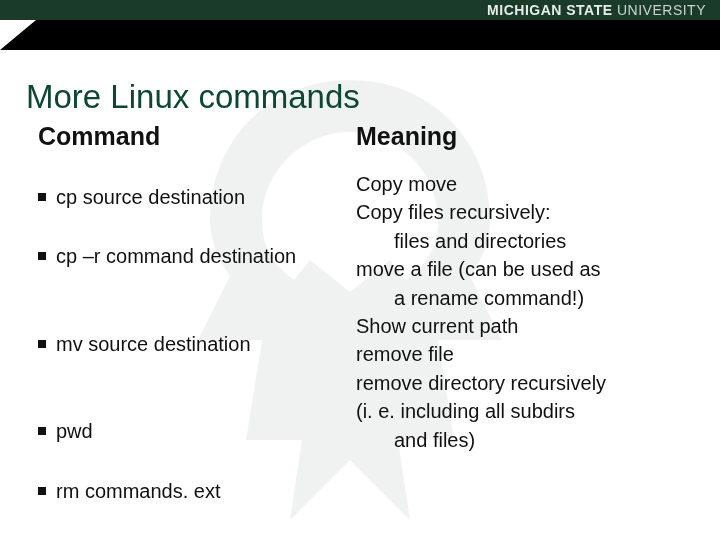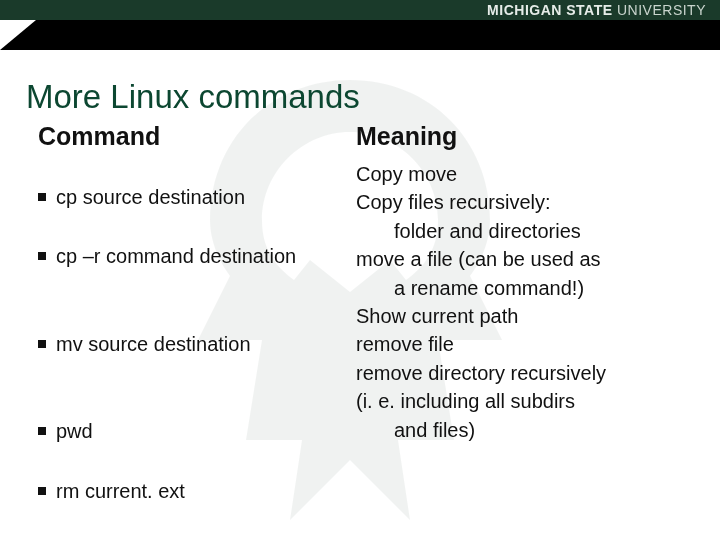--- a/index.html
+++ b/index.html
@@ -70,21 +70,21 @@
     padding-left: 12px;
   }
   .col-mean {
     flex: 1;
     padding-left: 0;
   }
   .col-header {
     font-size: 25px;
     font-weight: 700;
     color: #111;
-    margin-bottom: 10px;
+    margin-bottom: 20px;
   }
   .row {
     font-size: 20px;
     color: #111;
     line-height: 1.32;
     margin-bottom: 2px;
   }
   .cmd-row {
     display: flex;
     align-items: flex-start;
@@ -137,34 +137,34 @@
           <span class="bullet"></span>
           <span>mv source destination</span>
         </div>
       <div class="spacer"></div>
       <div class="cmd-row row">
           <span class="bullet"></span>
           <span>pwd</span>
         </div>
       <div class="cmd-row row">
           <span class="bullet"></span>
-          <span>rm current. ext</span>
+          <span>rm commands. ext</span>
         </div>
       <div class="cmd-row row">
           <span class="bullet"></span>
           <span>rm –r folder/</span>
         </div>
     </div>
 
     <div class="col-mean">
       <div class="col-header">Meaning</div>
 
       <div class="row">Copy move</div>
       <div class="row">Copy files recursively:</div>
-      <div class="row indent">folder and directories</div>
+      <div class="row indent">files and directories</div>
       <div class="row">move a file (can be used as</div>
       <div class="row indent">a rename command!)</div>
       <div class="row">Show current path</div>
       <div class="row">remove file</div>
       <div class="row">remove directory recursively</div>
       <div class="row">(i. e. including all subdirs</div>
       <div class="row indent">and files)</div>
     </div>
   </div>
 </div>

